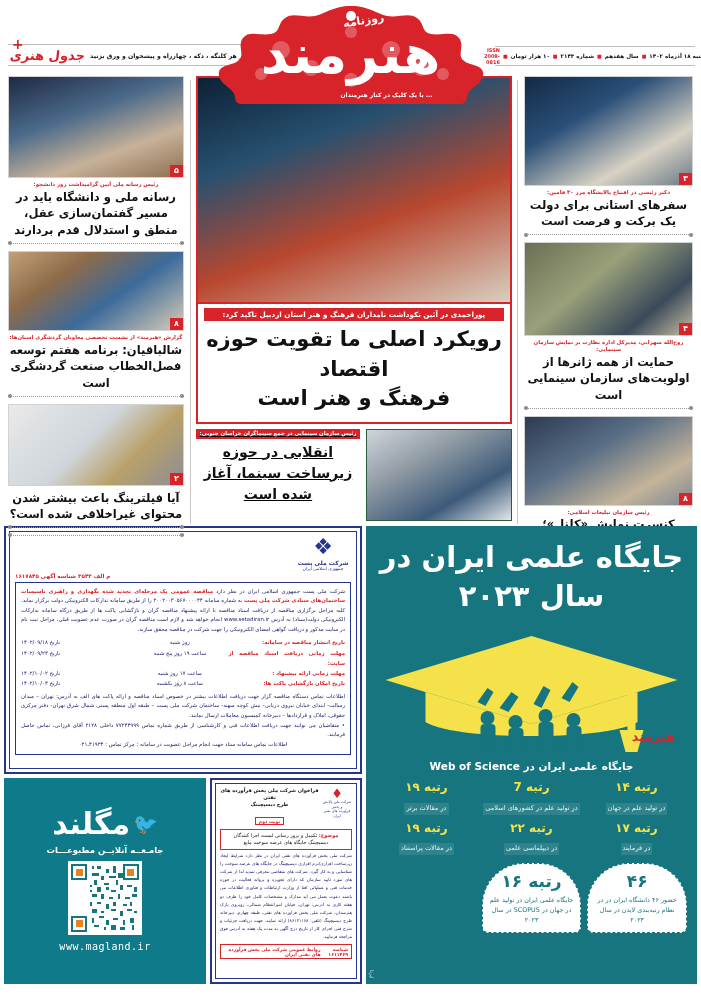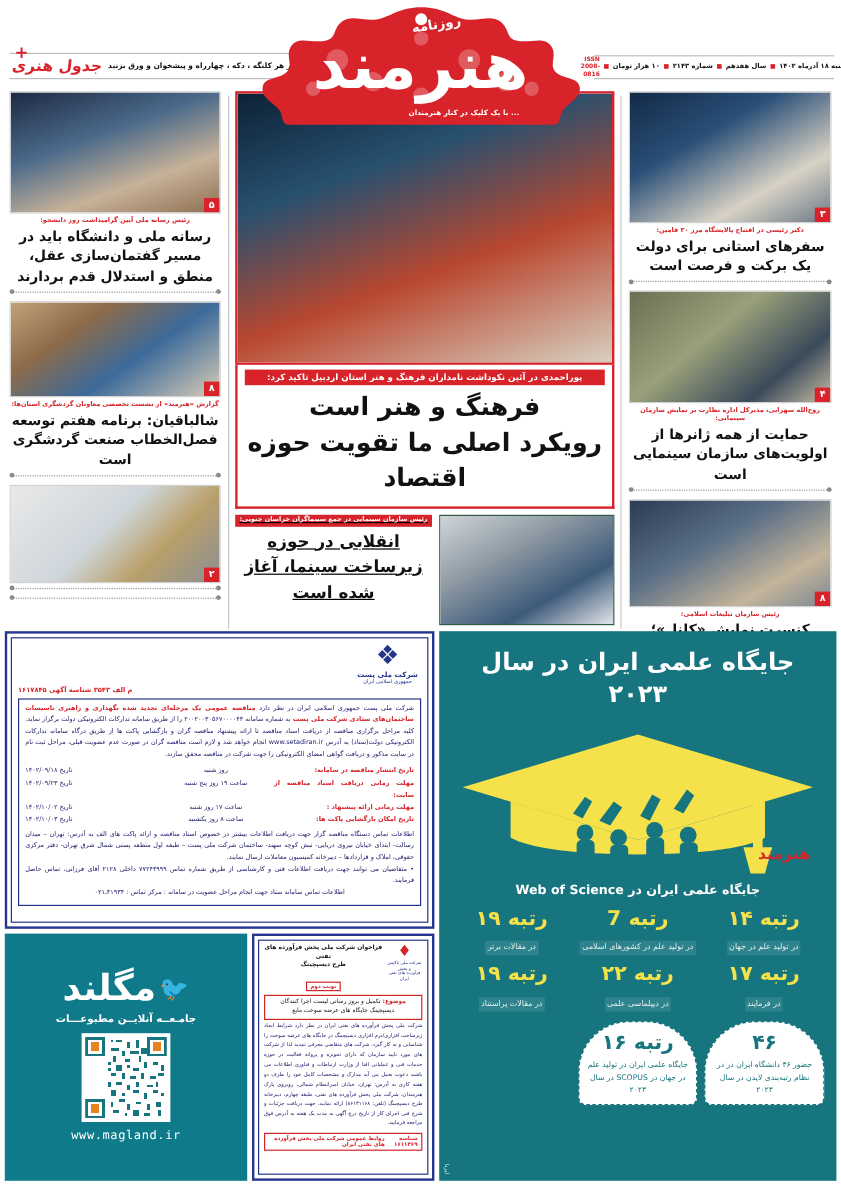--- a/index.html
+++ b/index.html
@@ -263,40 +263,40 @@
   .qr { width: 74px; height: 74px; background:#fff; padding:3px; }
   .qr svg { display:block; width:100%; height:100%; }
   .mag-url { color:#fff; font-size:10px; letter-spacing:0.5px; font-family:"DejaVu Sans Mono", monospace; }
 
   
   .info {
     width: 331px; background: #17757f; position: relative;
     padding: 8px 10px 10px 10px; overflow: hidden;
   }
   .info-title {
-    color: #fff; font-size: 20px; font-weight: 700;
+    color: #fff; font-size: 29px; font-weight: 700;
     text-align: center; line-height: 1.35; margin-top: 4px;
   }
   .cap-wrap { position: relative; height: 140px; margin-top: 2px; }
   .cap-svg { width: 100%; height: 100%; display:block; }
   .info-stamp {
     position: absolute; right: 12px; bottom: 14px;
     color: #d8232a; font-size: 13px; font-weight: 700;
     opacity: 0.95;
   }
   .info-sub {
     color: #fff; font-size: 10.5px; text-align: center;
     margin: 2px 0 8px 0; font-weight: 700;
   }
   .stat-grid {
     display: grid; grid-template-columns: 1fr 1fr 1fr;
     gap: 6px 4px; margin-bottom: 8px;
   }
   .stat { text-align: center; }
-  .stat .num { color: #f5e24a; font-size: 17px; font-weight: 700; line-height: 1.2; }
+  .stat .num { color: #f5e24a; font-size: 12px; font-weight: 700; line-height: 1.2; }
   .stat .lbl {
     color: #e6f2f3; font-size: 6.6px; line-height: 1.5; margin-top: 1px;
     background: rgba(255,255,255,0.10); padding: 1px 2px; display:inline-block;
   }
   .circ-grid { display: grid; grid-template-columns: 1fr 1fr 1fr; gap: 6px; }
   .circ {
     background: #fff; border-radius: 42px 42px 6px 6px;
     padding: 8px 5px 7px 5px; text-align: center;
     border: 1px dashed #17757f;
   }
@@ -411,22 +411,22 @@
     <div class="vrule"></div>
 
     <div class="col col-mid">
       <div class="main-photo">
         <div class="ph ph-g" style="height:100%"></div>
       </div>
 
       <div class="lead-box">
         <span class="lead-kicker">پوراحمدی در آئین نکوداشت نامداران فرهنگ و هنر استان اردبیل تاکید کرد:</span>
         <div class="lead-headline">
+          <div>رویکرد اصلی ما تقویت حوزه اقتصاد</div>
           <div>فرهنگ و هنر است</div>
-          <div>رویکرد اصلی ما تقویت حوزه اقتصاد</div>
         </div>
       </div>
 
       <div class="mid-split">
         <div class="mid-thumb">
           <div class="ph ph-h" style="height:100%"></div>
         </div>
         <div class="mid-text">
           <span class="mid-kicker">رئیس سازمان سینمایی در جمع سینماگران خراسان جنوبی:</span>
           <div class="mid-headline">انقلابی در حوزه زیرساخت سینما، آغاز شده است</div>
@@ -456,20 +456,21 @@
         <div class="kicker">گزارش «هنرمند» از نشست تخصصی معاونان گردشگری استان‌ها:</div>
         <div class="headline h-left">شالباقیان: برنامه هفتم توسعه فصل‌الخطاب صنعت گردشگری است</div>
       </div>
       <div class="dotrule"></div>
 
       <div class="art">
         <div class="art-img">
           <div class="ph ph-c" style="height:80px"></div>
           <span class="pagenum">۲</span>
         </div>
+        <div class="headline h-left" style="margin-top:4px">آیا فیلترینگ باعث بیشتر شدن محتوای غیراخلاقی شده است؟</div>
       </div>
       <div class="dotrule"></div>
       <div class="dotrule"></div>
     </div>
   </div>
 
   <div class="bottom-section">
 
     <div class="info">
       <div class="info-title">

